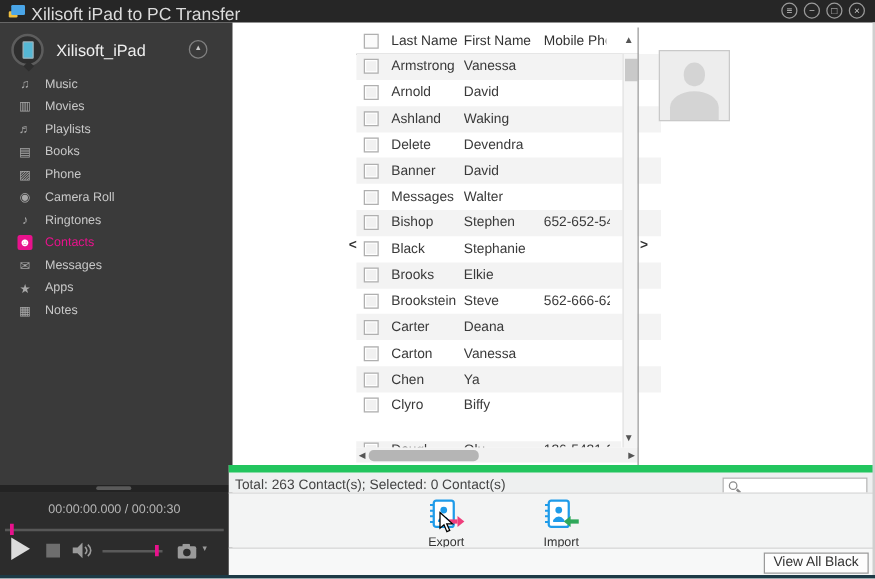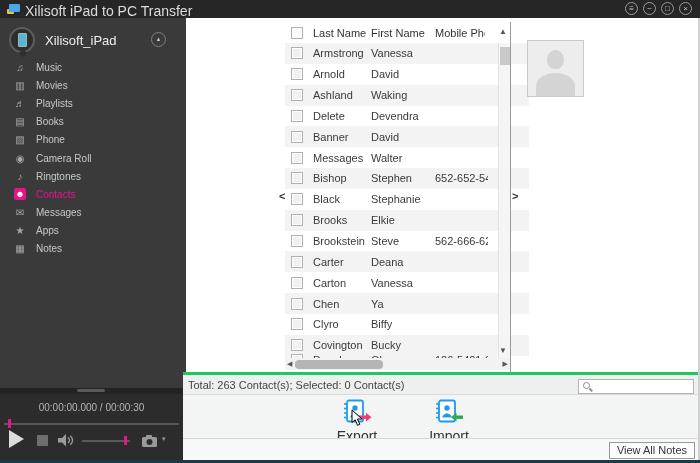--- a/index.html
+++ b/index.html
@@ -105,34 +105,34 @@
   .rp-border { position:absolute; left:510px; top:22px; width:1px; height:350px; background:#999; }
   .photo { position:absolute; left:527px; top:40px; width:57px; height:57px; border:1px solid #c9c9c9;
     background:#ededed; overflow:hidden; }
   .photo .head { position:absolute; left:19px; top:9px; width:17px; height:19px; background:#d4d4d4;
     border-radius:50% 50% 45% 45%; }
   .photo .shoulders { position:absolute; left:8px; top:32px; width:39px; height:26px; background:#d4d4d4;
     border-radius:50% 50% 0 0; }
 
   
   .statusbar { position:absolute; left:183px; top:372px; width:517px; height:22px; background:#eef0f0;
-    border-top:3px solid #22c55e; }
+    border-top:6px solid #22c55e; }
   .status-text { position:absolute; left:5px; top:0; line-height:21px; color:#444; }
   .searchbox { position:absolute; left:395px; top:4px; width:116px; height:15px; background:#fff;
     border:1px solid #b3b3b3; }
   .mag { position:absolute; left:4px; top:2px; width:7px; height:7px; border:1.5px solid #8a8a8a; border-radius:50%; }
   .mag-handle { position:absolute; left:10px; top:9px; width:4px; height:1.5px; background:#8a8a8a; transform:rotate(45deg); }
 
   
   .toolbar { position:absolute; left:183px; top:394px; width:517px; height:44px; background:#f3f4f4;
     border-top:1px solid #dadada; }
   .tool-btn { position:absolute; top:4px; width:80px; text-align:center; transform:translateX(-50%); cursor:default; }
   .tb-export { left:174px; } .tb-import { left:266px; } .tb-delete { left:358px; }
   .tool-icon { height:26px; }
-  .tool-label { font-size:14px; color:#333; margin-top:1px; }
+  .tool-label { font-size:10px; color:#333; margin-top:1px; }
 
   .cursor { position:absolute; left:351px; top:409px; }
   .tooltip { position:absolute; left:361px; top:440px; height:15px; line-height:13px; padding:1px 7px;
     background:#f1f1f1; border:1px solid #8c8c8c; color:#333; font-size:10.5px; white-space:nowrap; }
 
   
   .bottombar { position:absolute; left:183px; top:438px; width:517px; height:22px; background:#f7f8f8;
     border-top:1px solid #d4d4d4; }
   .tasks-btn { position:absolute; right:5px; top:3px; height:17px; line-height:15px; padding:0 7px;
     background:#fdfdfd; border:1px solid #9a9a9a; color:#333; }
@@ -321,26 +321,20 @@
       <div class="t-row alt">
         <span class="cbox row-cbox"></span>
         <span class="cell c-last">Chen</span>
         <span class="cell c-first">Ya</span>
         <span class="cell c-phone"></span>
       </div>
       <div class="t-row">
         <span class="cbox row-cbox"></span>
         <span class="cell c-last">Clyro</span>
         <span class="cell c-first">Biffy</span>
-        <span class="cell c-phone"></span>
-      </div>
-      <div class="t-row alt">
-        <span class="cbox row-cbox"></span>
-        <span class="cell c-last">Covington</span>
-        <span class="cell c-first">Bucky</span>
         <span class="cell c-phone"></span>
       </div>
     </div>
   <div class="t-partial">
     <div class="t-row">
       <span class="cbox row-cbox"></span>
       <span class="cell c-last">Dougl</span>
       <span class="cell c-first">Olu</span>
       <span class="cell c-phone">126-5421-39</span>
     </div>
@@ -403,18 +397,18 @@
       <div class="tool-label">Import</div>
     </div>
   </div>
 
   <svg class="cursor" width="13" height="18" viewBox="0 0 13 18">
     <polygon points="1,1 1,13.5 4.2,10.8 6.5,16.3 8.8,15.3 6.4,10 11,10" fill="#fff" stroke="#000" stroke-width="1"></polygon>
   </svg>
   <div class="tooltip">Export Contacts to Computer</div>
 
   <div class="bottombar">
-    <div class="tasks-btn">View All Notes</div>
+    <div class="tasks-btn">View All Black</div>
   </div>
 
   <div class="right-edge"></div>
   <div class="bottom-edge"></div>
 </div>
 
 </body></html>

